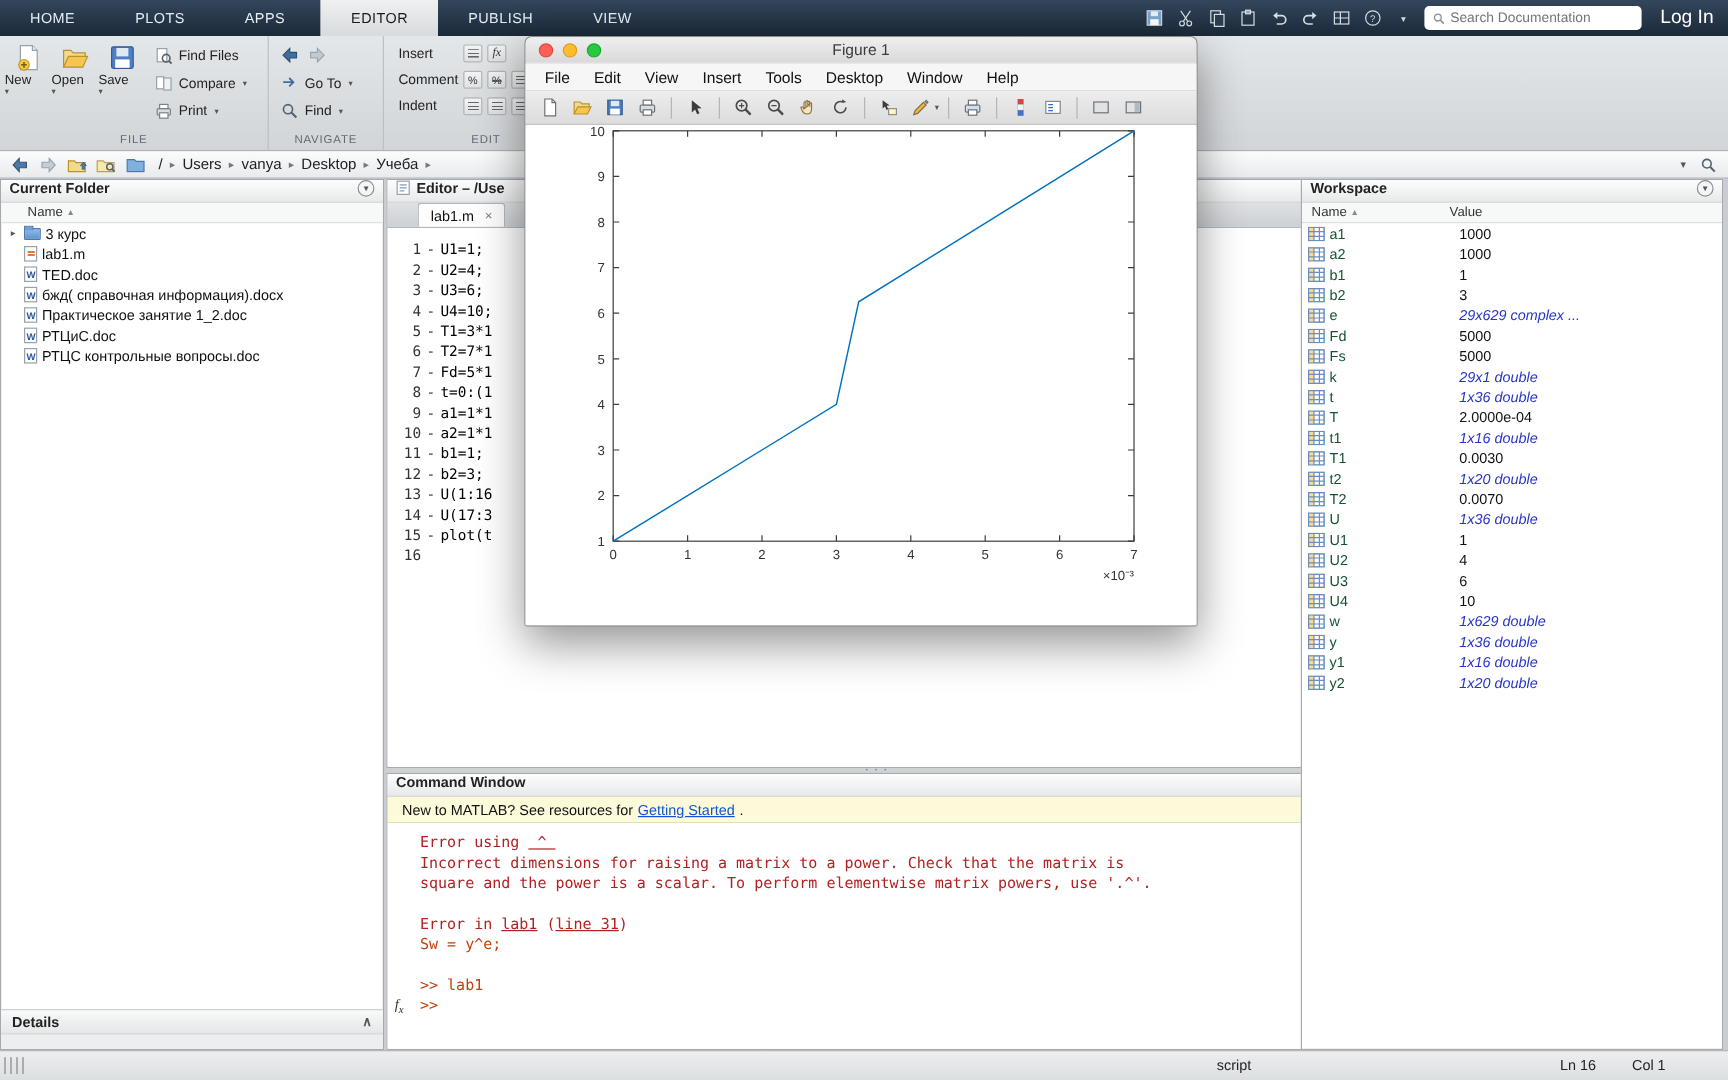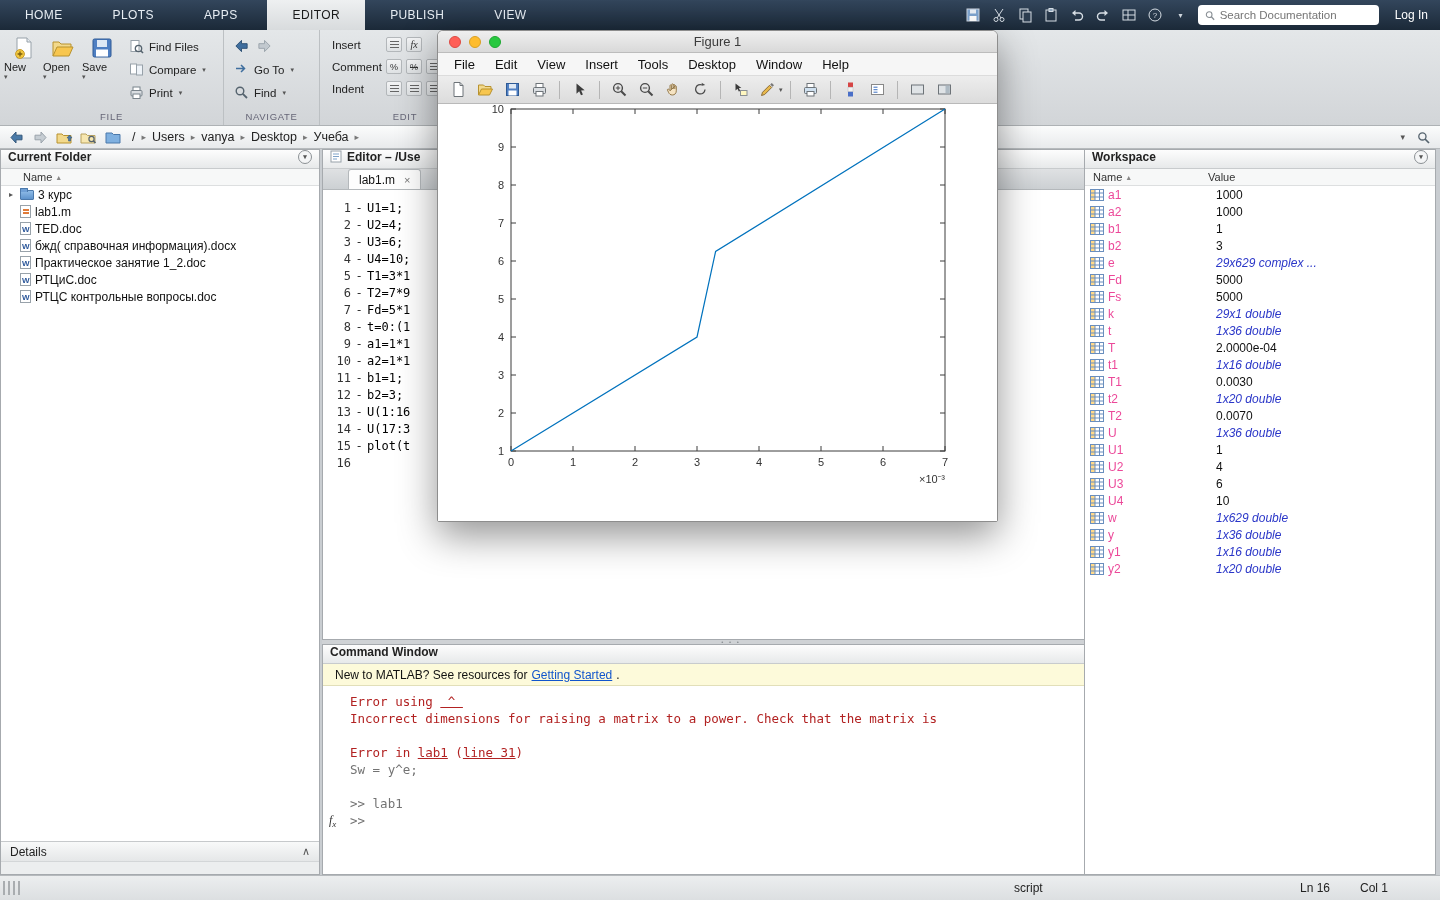--- a/index.html
+++ b/index.html
@@ -12,21 +12,21 @@
   .topbar{position:absolute;left:0;top:0;width:100%;height:30px;display:flex;align-items:stretch;
           background:linear-gradient(#33465c,#1b2938)}
   .tabs-left{display:flex;align-items:stretch}
   .ttab{display:flex;align-items:center;padding:0 25px;color:#e7edf3;font-size:12px;letter-spacing:.4px;cursor:default}
   .ttab.grp{margin-left:4px;border-left:1px solid rgba(255,255,255,.12)}
   .ttab.active{background:linear-gradient(#eef0f1,#d8dbdd);color:#1a1a1a}
   .topright{margin-left:auto;display:flex;align-items:center;gap:8px;padding-right:12px}
   .qico{width:18px;height:18px;display:flex;align-items:center;justify-content:center}
   .docsearch{display:flex;align-items:center;gap:5px;background:#fff;border-radius:4px;height:20px;width:181px;padding:0 7px}
   .docsearch input{border:none;outline:none;width:100%;font:11.5px "Liberation Sans",sans-serif;color:#333;background:transparent}
-  .login{color:#fff;font-size:12px;padding-left:8px}
+  .login{color:#fff;font-size:16px;padding-left:8px}
 
   
   .ribbon{position:absolute;left:0;top:30px;width:100%;height:96px;
           background:linear-gradient(#e4e7e9,#d2d5d8);border-bottom:1px solid #aeb2b5}
   .rgroup{position:absolute;top:0;bottom:0;border-right:1px solid #bcc0c3}
   .g-file{left:0;width:224px}.g-nav{left:224px;width:96px}.g-edit{left:320px;width:170px;border-right:none}
   .glabel{position:absolute;bottom:3px;left:0;right:0;text-align:center;font-size:9.5px;color:#667;letter-spacing:.7px}
   .bigrow{display:flex;padding:6px 0 0 4px}
   .bigbtn{width:39px;cursor:default}
   .bicon{display:block;width:24px;height:24px;margin:0 auto}
@@ -69,21 +69,21 @@
   .frow{height:17px;display:flex;align-items:center;padding-left:5px;gap:4px;font-size:12px;color:#111;white-space:nowrap;overflow:hidden}
   .tri{width:10px;font-size:8px;color:#555;text-align:center;flex:none}
   .fold{flex:none;position:relative;width:14px;height:10px;background:linear-gradient(#8fbce8,#5e93cc);border:1px solid #4b79ab;border-radius:1px}
   .fold::before{content:"";position:absolute;left:-1px;top:-3px;width:6px;height:3px;background:#6fa0d6;border:1px solid #4b79ab;border-bottom:none;border-radius:1px 1px 0 0}
   .page{flex:none;position:relative;width:11px;height:13px;background:#fff;border:1px solid #98a2aa}
   .page.w::after{content:"W";position:absolute;left:1px;top:2px;font-size:8px;font-weight:bold;color:#2b579a}
   .page.m::after{content:"";position:absolute;left:2px;top:3px;width:6px;height:6px;
                  background:repeating-linear-gradient(#e07b39 0 1.5px,transparent 1.5px 3px)}
   .details{position:absolute;left:0;right:0;bottom:0;height:33px;background:#eceeef;border-top:1px solid #c6c9cb}
   .dhead{height:20px;background:linear-gradient(#f8f9f9,#e5e7e8);border-bottom:1px solid #d3d6d8;
-         display:flex;align-items:center;padding:0 9px;font-weight:normal;font-size:12px;color:#222}
+         display:flex;align-items:center;padding:0 9px;font-weight:bold;font-size:12px;color:#222}
   .dchev{margin-left:auto;color:#555;font-size:11px}
 
   
   .ed{left:322px;top:149px;width:818px;height:491px}
   .tabsrow{height:21px;background:linear-gradient(#dfe1e3,#ccd0d3);border-bottom:1px solid #b4b8bb;
            display:flex;align-items:flex-end;padding-left:25px}
   .etab{height:20px;background:#fdfdfd;border:1px solid #b4b8bb;border-bottom:none;border-radius:3px 3px 0 0;
         display:flex;align-items:center;gap:9px;padding:0 10px;font-size:12px;color:#111}
   .etab .x{color:#777;font-size:11px}
   .codewrap{position:absolute;left:0;right:0;top:40px;bottom:0;background:#fff;overflow:hidden;
@@ -98,30 +98,30 @@
   .cw{left:322px;top:644px;width:818px;height:231px}
   .banner{height:22px;background:#fdfada;border-bottom:1px solid #e2dfb9;display:flex;align-items:center;
           padding:0 12px;font-size:12px;color:#111;gap:4px}
   .banner .blink{color:var(--link);text-decoration:underline}
   .banner .bx{margin-left:auto;color:#444;font-size:12px}
   .console{position:absolute;left:0;right:0;top:41px;bottom:0;padding-top:7px;background:#fff;
            font-family:"DejaVu Sans Mono","Liberation Mono",monospace;font-size:12.5px;line-height:17px}
   .conline{padding-left:27px;position:relative;white-space:pre}
   .err{color:var(--err)}
   .linku{text-decoration:underline}
-  .plain{color:#737373}
+  .plain{color:#c2410c}
   .fxm{position:absolute;left:6px;top:0;font-style:italic;font-family:"Liberation Serif",serif;font-size:12px;color:#333}
   .fxm sub{font-size:9px}
 
   
   .ws{left:1084px;top:149px;width:352px;height:726px}
   .wscolhead{height:17px;background:#f7f8f8;border-bottom:1px solid #dddfe0;display:flex;align-items:center;font-size:11px;color:#333}
   .wsc1{padding-left:8px;width:123px;display:flex;align-items:center;gap:3px}
   .wsrow{height:17px;display:flex;align-items:center;padding-left:5px;gap:4px;font-size:12px}
-  .wsn{width:104px;color:#ec4899}
+  .wsn{width:104px;color:#14532d}
   .wsv{color:#111}
   .wsv.dim{color:var(--dim);font-style:italic}
 
   
   .hsplit{position:absolute;left:322px;top:640px;width:818px;height:4px;background:#cfd2d5;text-align:center;
           font-size:6px;color:#8a8f93;line-height:4px;letter-spacing:2px}
   .vsplit{position:absolute;left:1140px;top:149px;width:8px;height:726px;background:#cfd2d5;
           display:flex;align-items:center;justify-content:center}
   .vdots{font-size:6px;color:#8a8f93;letter-spacing:0;writing-mode:vertical-lr;line-height:8px}
   .status{position:absolute;left:0;bottom:0;width:100%;height:25px;background:linear-gradient(#eceeef,#dcdfe1);
@@ -524,21 +524,21 @@
             <span class="ct">U4=10;</span>
           </div>
           <div class="cl">
             <span class="ln">5</span>
             <span class="dash">-</span>
             <span class="ct">T1=3*1</span>
           </div>
           <div class="cl">
             <span class="ln">6</span>
             <span class="dash">-</span>
-            <span class="ct">T2=7*9</span>
+            <span class="ct">T2=7*1</span>
           </div>
           <div class="cl">
             <span class="ln">7</span>
             <span class="dash">-</span>
             <span class="ct">Fd=5*1</span>
           </div>
           <div class="cl">
             <span class="ln">8</span>
             <span class="dash">-</span>
             <span class="ct">t=0:(1</span>
@@ -597,20 +597,21 @@
     </div>
     <div class="banner">
       <span>New to MATLAB? See resources for </span>
         <span class="blink">Getting Started</span>
         <span>.</span>
       <span class="bx">×</span>
     </div>
     <div class="console" id="console">
         <div class="conline"><span class="err">Error using </span><span class="err linku"> ^ </span></div>
         <div class="conline"><span class="err">Incorrect dimensions for raising a matrix to a power. Check that the matrix is</span></div>
+        <div class="conline"><span class="err">square and the power is a scalar. To perform elementwise matrix powers, use '.^'.</span></div>
         <div class="conline">&nbsp;</div>
         <div class="conline"><span class="err">Error in </span><span class="err linku">lab1</span><span class="err"> (</span><span class="err linku">line 31</span><span class="err">)</span></div>
         <div class="conline"><span class="plain">Sw = y^e;</span></div>
         <div class="conline">&nbsp;</div>
         <div class="conline"><span class="plain">&gt;&gt; lab1</span></div>
         <div class="conline"><span class="fxm">f<sub>x</sub></span><span class="plain">&gt;&gt;</span></div>
       </div>
   </div>
 
   <div class="vsplit">

